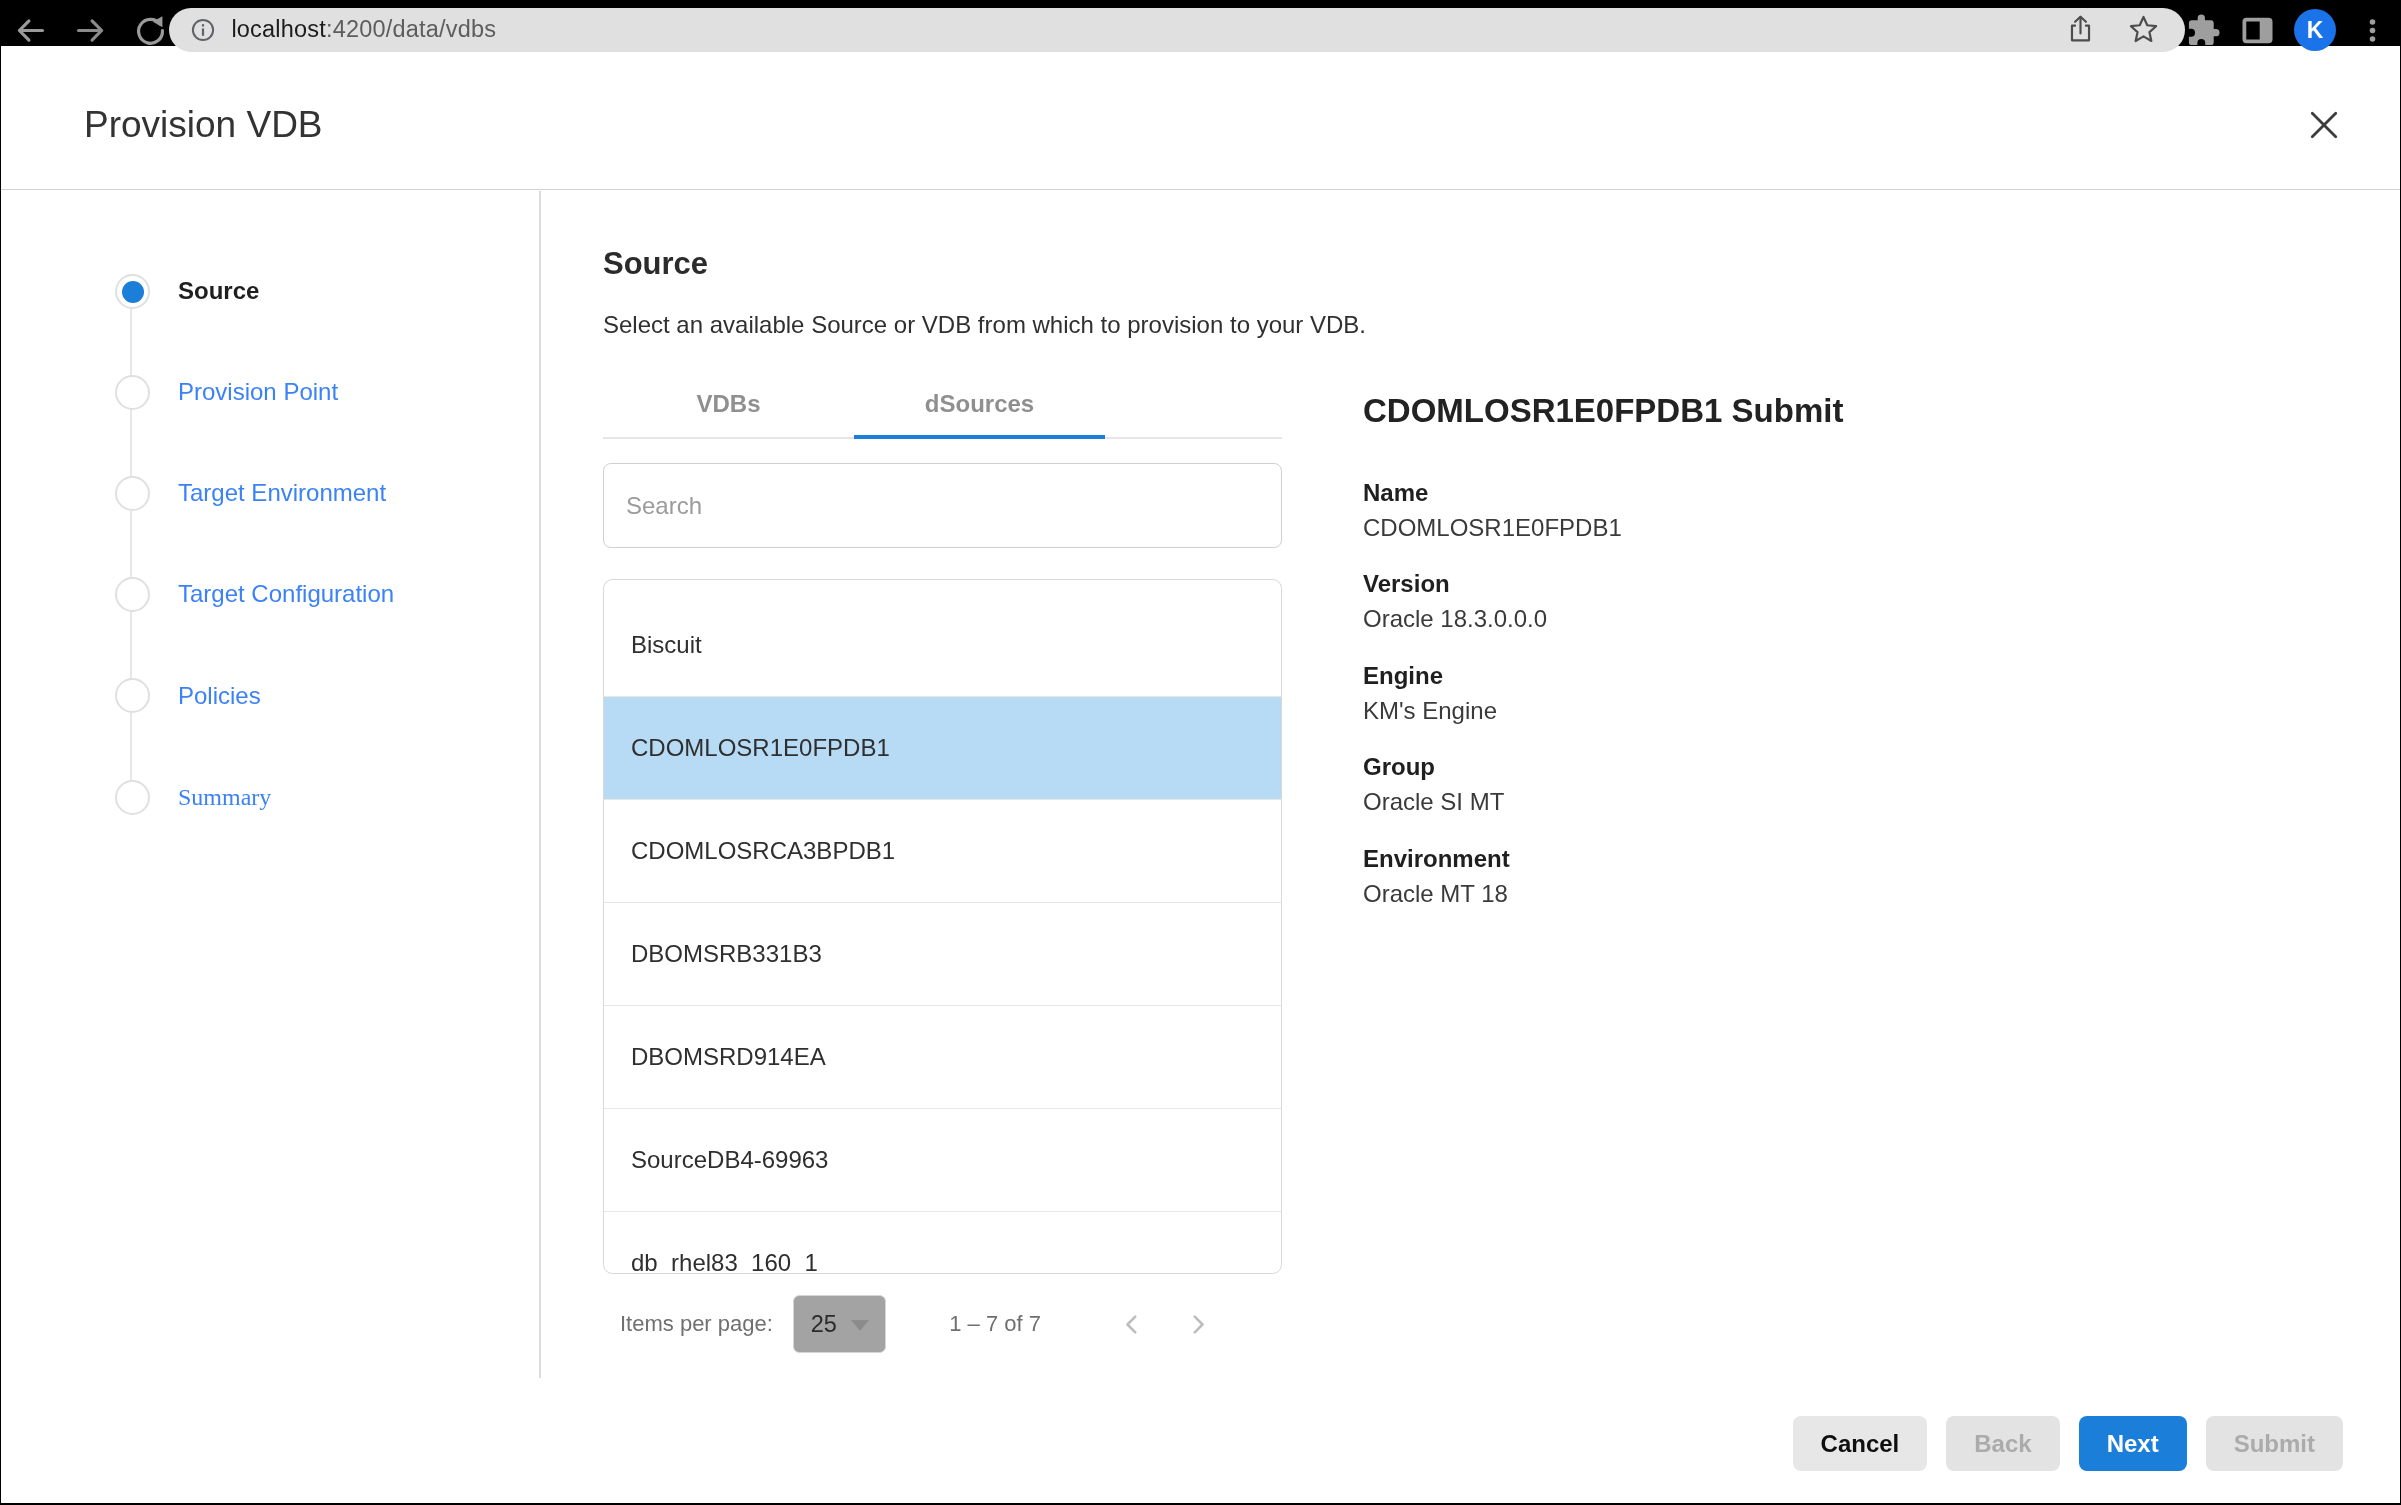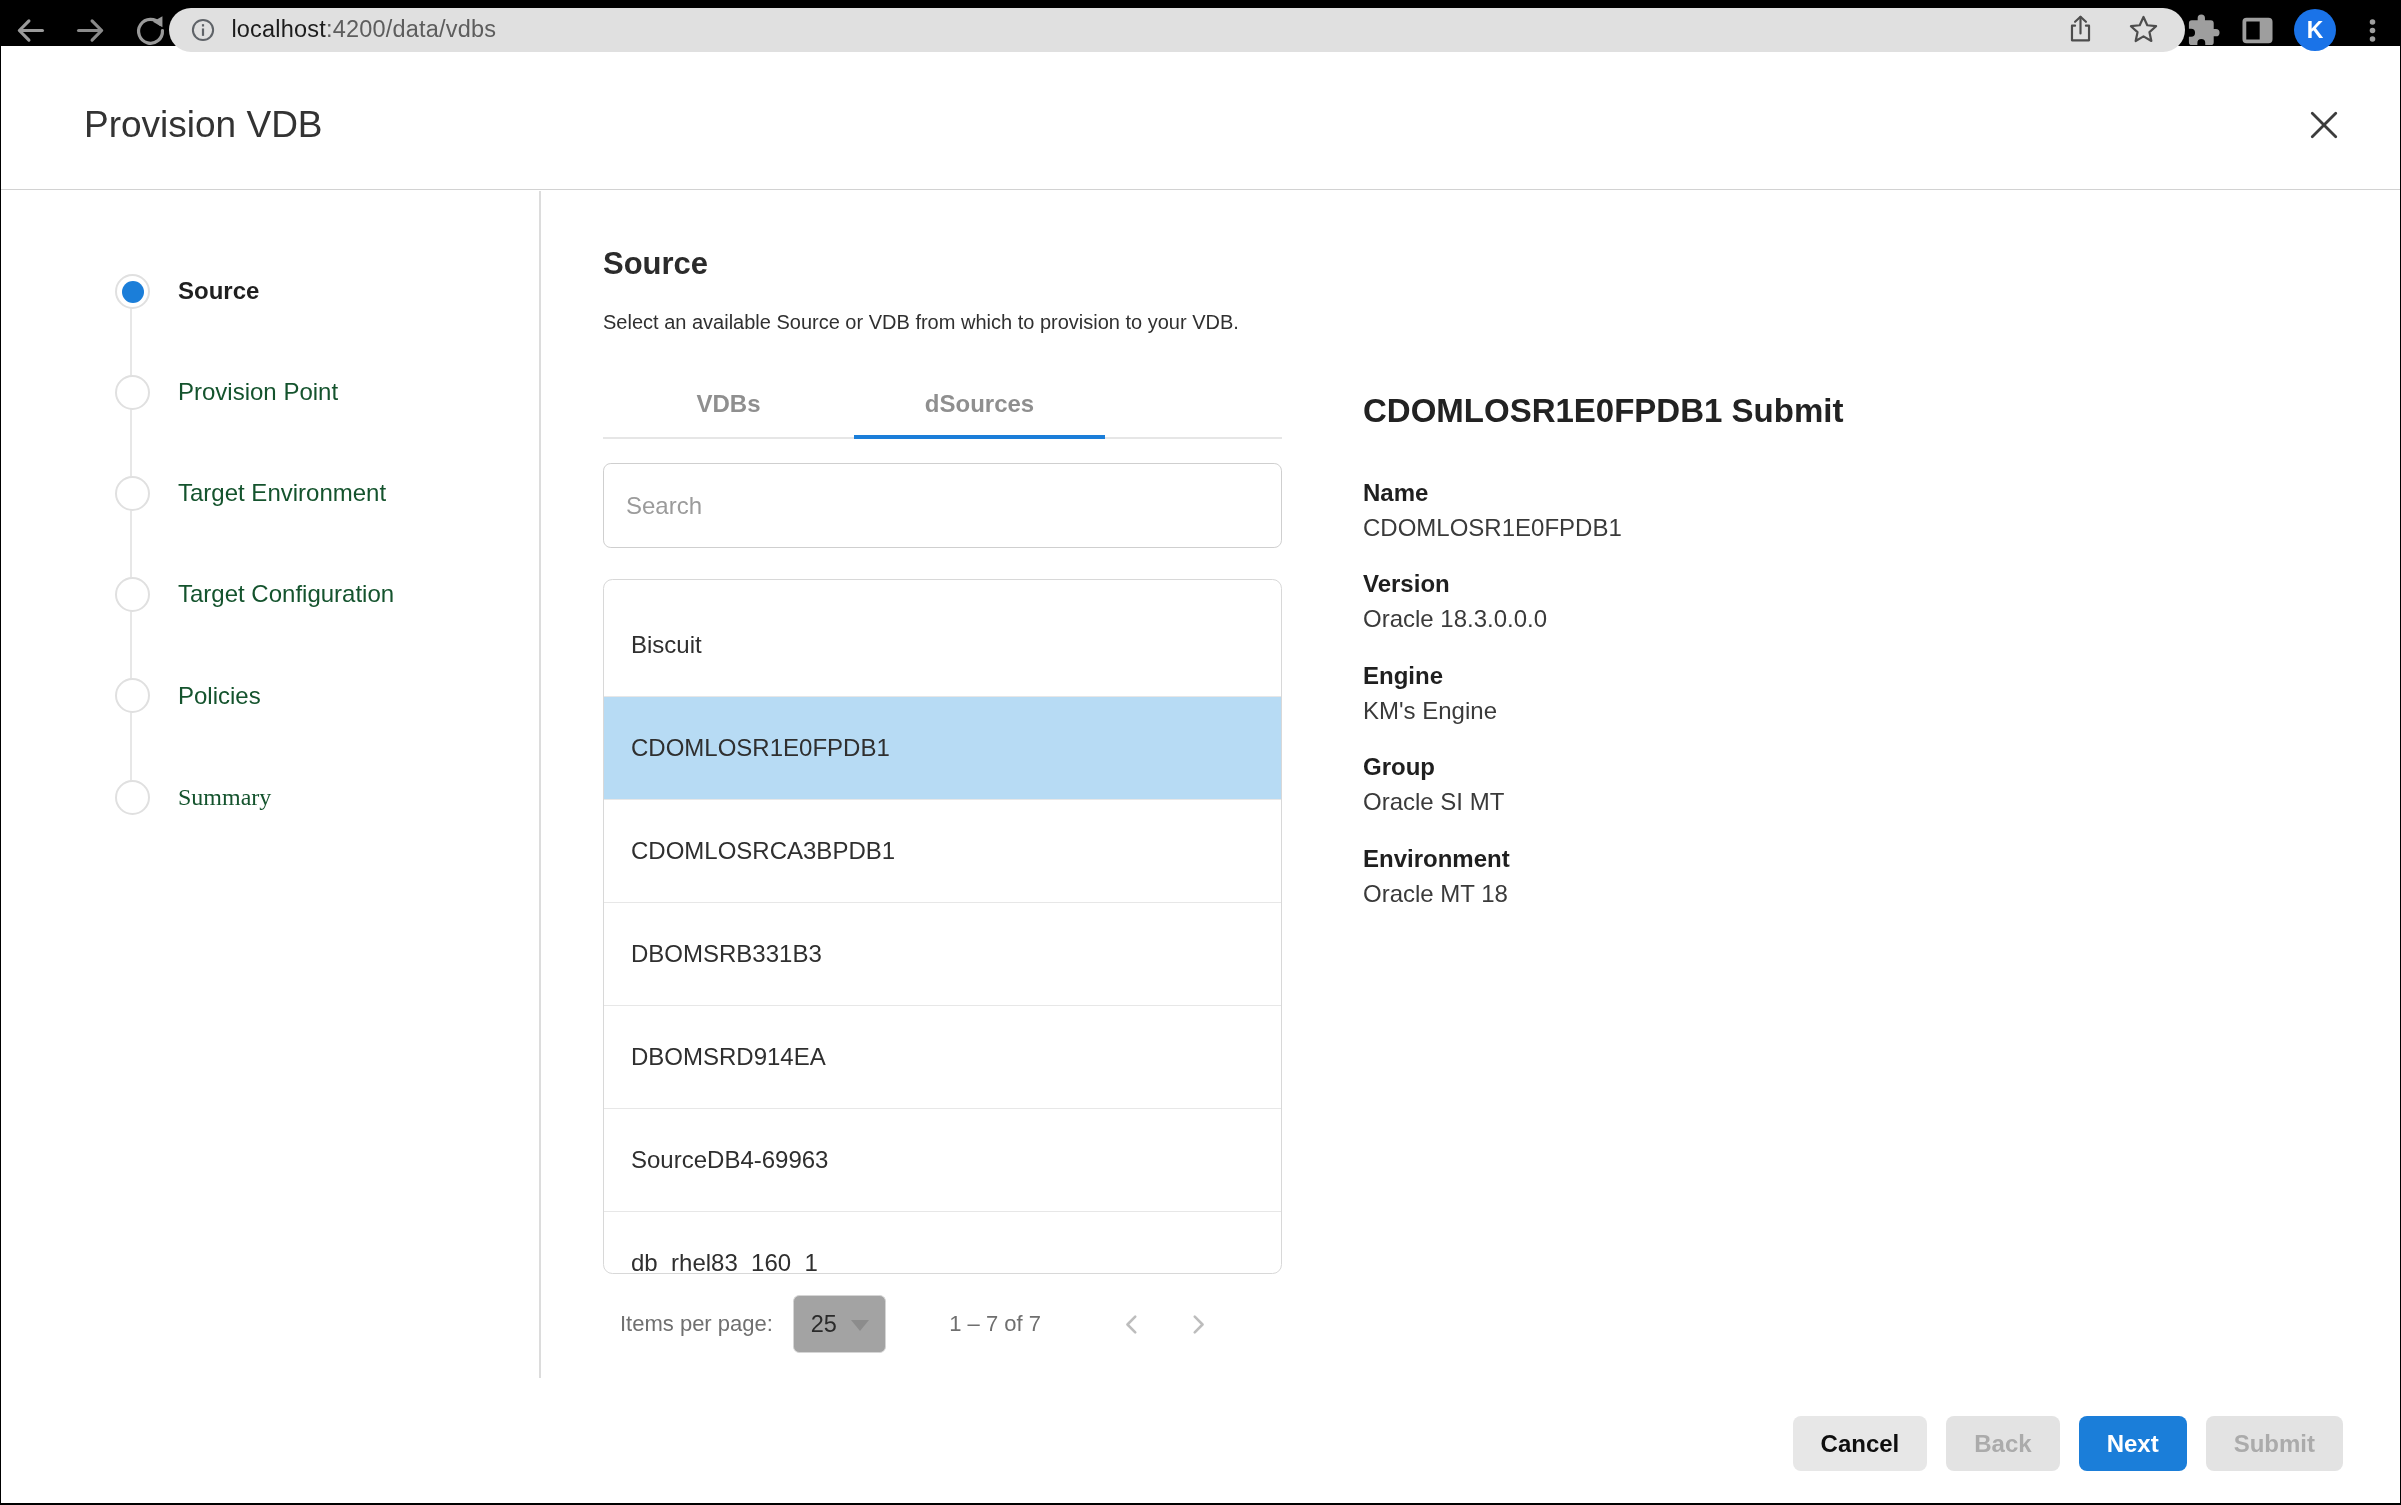--- a/index.html
+++ b/index.html
@@ -26,25 +26,25 @@
   .dialog-title{margin-left:84px;font-size:37px;font-weight:500;color:#333;}
   .close-btn{position:absolute;right:52px;top:50%;transform:translateY(-50%);width:50px;height:50px;
     display:flex;align-items:center;justify-content:center;cursor:pointer;background:none;border:none;}
   
   .divider-v{position:absolute;left:539px;top:191px;width:1.6px;height:1187px;background:#dcdcdc;}
   .step-line{position:absolute;left:130px;top:291px;width:2.4px;height:506px;background:#e7e7e7;}
   .step-circle{position:absolute;left:115px;width:35px;height:35px;border-radius:50%;background:#fff;
     border:2.4px solid #e0e0e0;box-sizing:border-box;}
   .step-circle.active::after{content:"";position:absolute;left:50%;top:50%;width:22px;height:22px;
     border-radius:50%;transform:translate(-50%,-50%);background:var(--accent);}
-  .step-label{position:absolute;left:178px;font-size:24px;color:#14532d;line-height:28px;}
+  .step-label{position:absolute;left:178px;font-size:24px;color:#3b82f6;line-height:28px;}
   .step-label.active{font-weight:700;color:#1f1f1f;}
   
   .main-heading{position:absolute;left:603px;top:246px;font-size:31px;font-weight:700;color:#2b2b2b;margin:0;}
-  .main-desc{position:absolute;left:603px;top:311px;font-size:20px;color:#303030;margin:0;}
+  .main-desc{position:absolute;left:603px;top:311px;font-size:24px;color:#303030;margin:0;}
   .tabs{position:absolute;left:603px;top:370px;width:679px;height:67px;border-bottom:2.4px solid #e6e6e6;
     display:flex;box-sizing:content-box;}
   .tab{position:relative;width:251px;display:flex;align-items:center;justify-content:center;
     font-size:24px;font-weight:700;color:#8f8f8f;cursor:pointer;}
   .tab.active::after{content:"";position:absolute;left:0;bottom:-2.4px;width:100%;height:4.7px;background:var(--accent);}
   .search-box{position:absolute;left:603px;top:463px;width:679px;height:85px;border:1.6px solid #cfcfcf;
     border-radius:7.8px;box-sizing:border-box;background:#fff;}
   .search-box input{width:100%;height:100%;border:none;outline:none;background:transparent;
     font-family:inherit;font-size:24px;color:#a21caf;padding:0 0 0 22px;box-sizing:border-box;}
   .search-box input::placeholder{color:#9b9b9b;}

